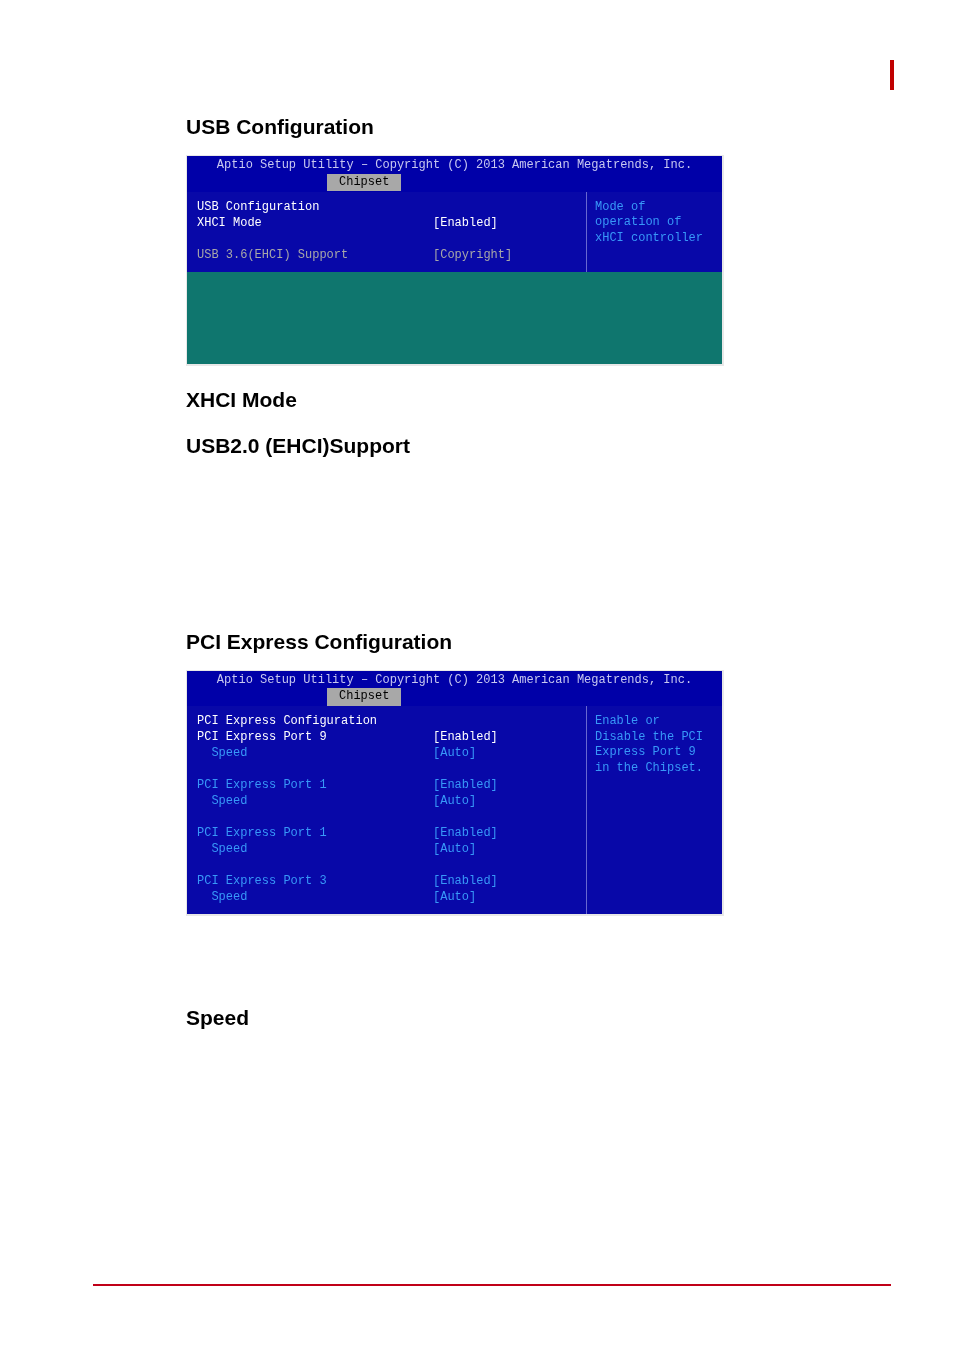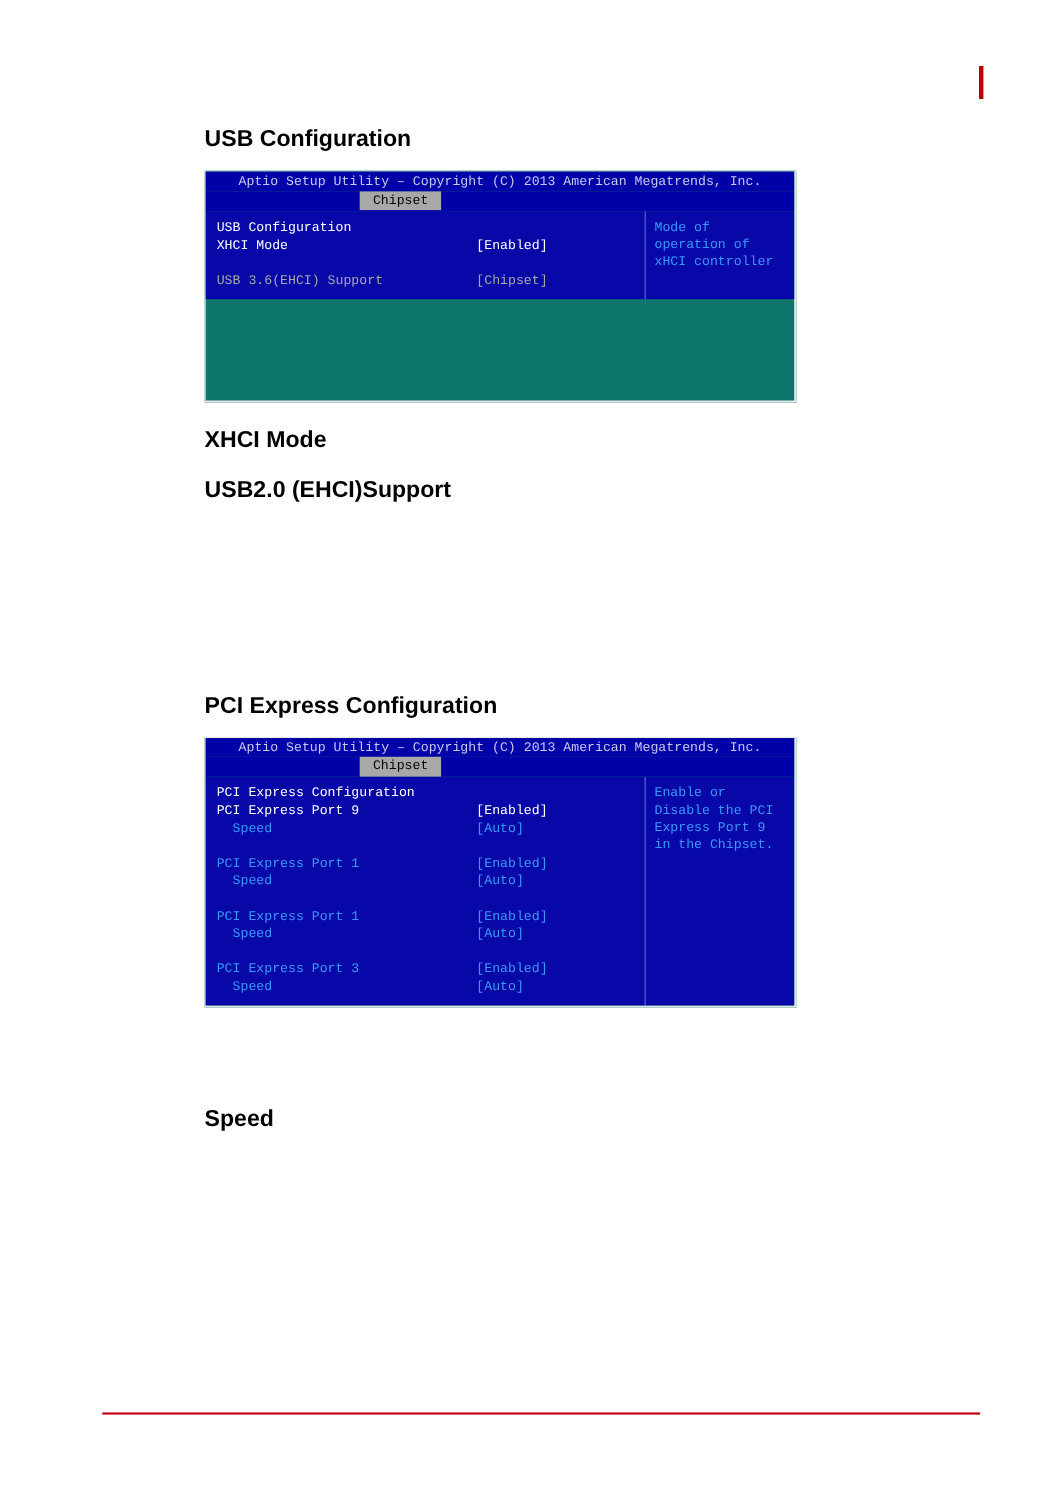--- a/index.html
+++ b/index.html
@@ -131,21 +131,21 @@
           <div class="bios-row white">
             <span class="bios-item-label">XHCI Mode</span>
             <span class="bios-item-value">[Enabled]</span>
           </div>
           <div class="bios-row ">
             <span class="bios-item-label"></span>
             <span class="bios-item-value"></span>
           </div>
           <div class="bios-row ">
             <span class="bios-item-label">USB 3.6(EHCI) Support</span>
-            <span class="bios-item-value">[Chipset]</span>
+            <span class="bios-item-value">[Copyright]</span>
           </div>
         </div>
       <div class="bios-right">Mode of operation of xHCI controller</div>
     </div>
     <div class="bios1-extra"></div>
   </div>
 
   <div class="sub-heading">XHCI Mode</div>
   <div class="sub-heading">USB2.0 (EHCI)Support</div>
 

